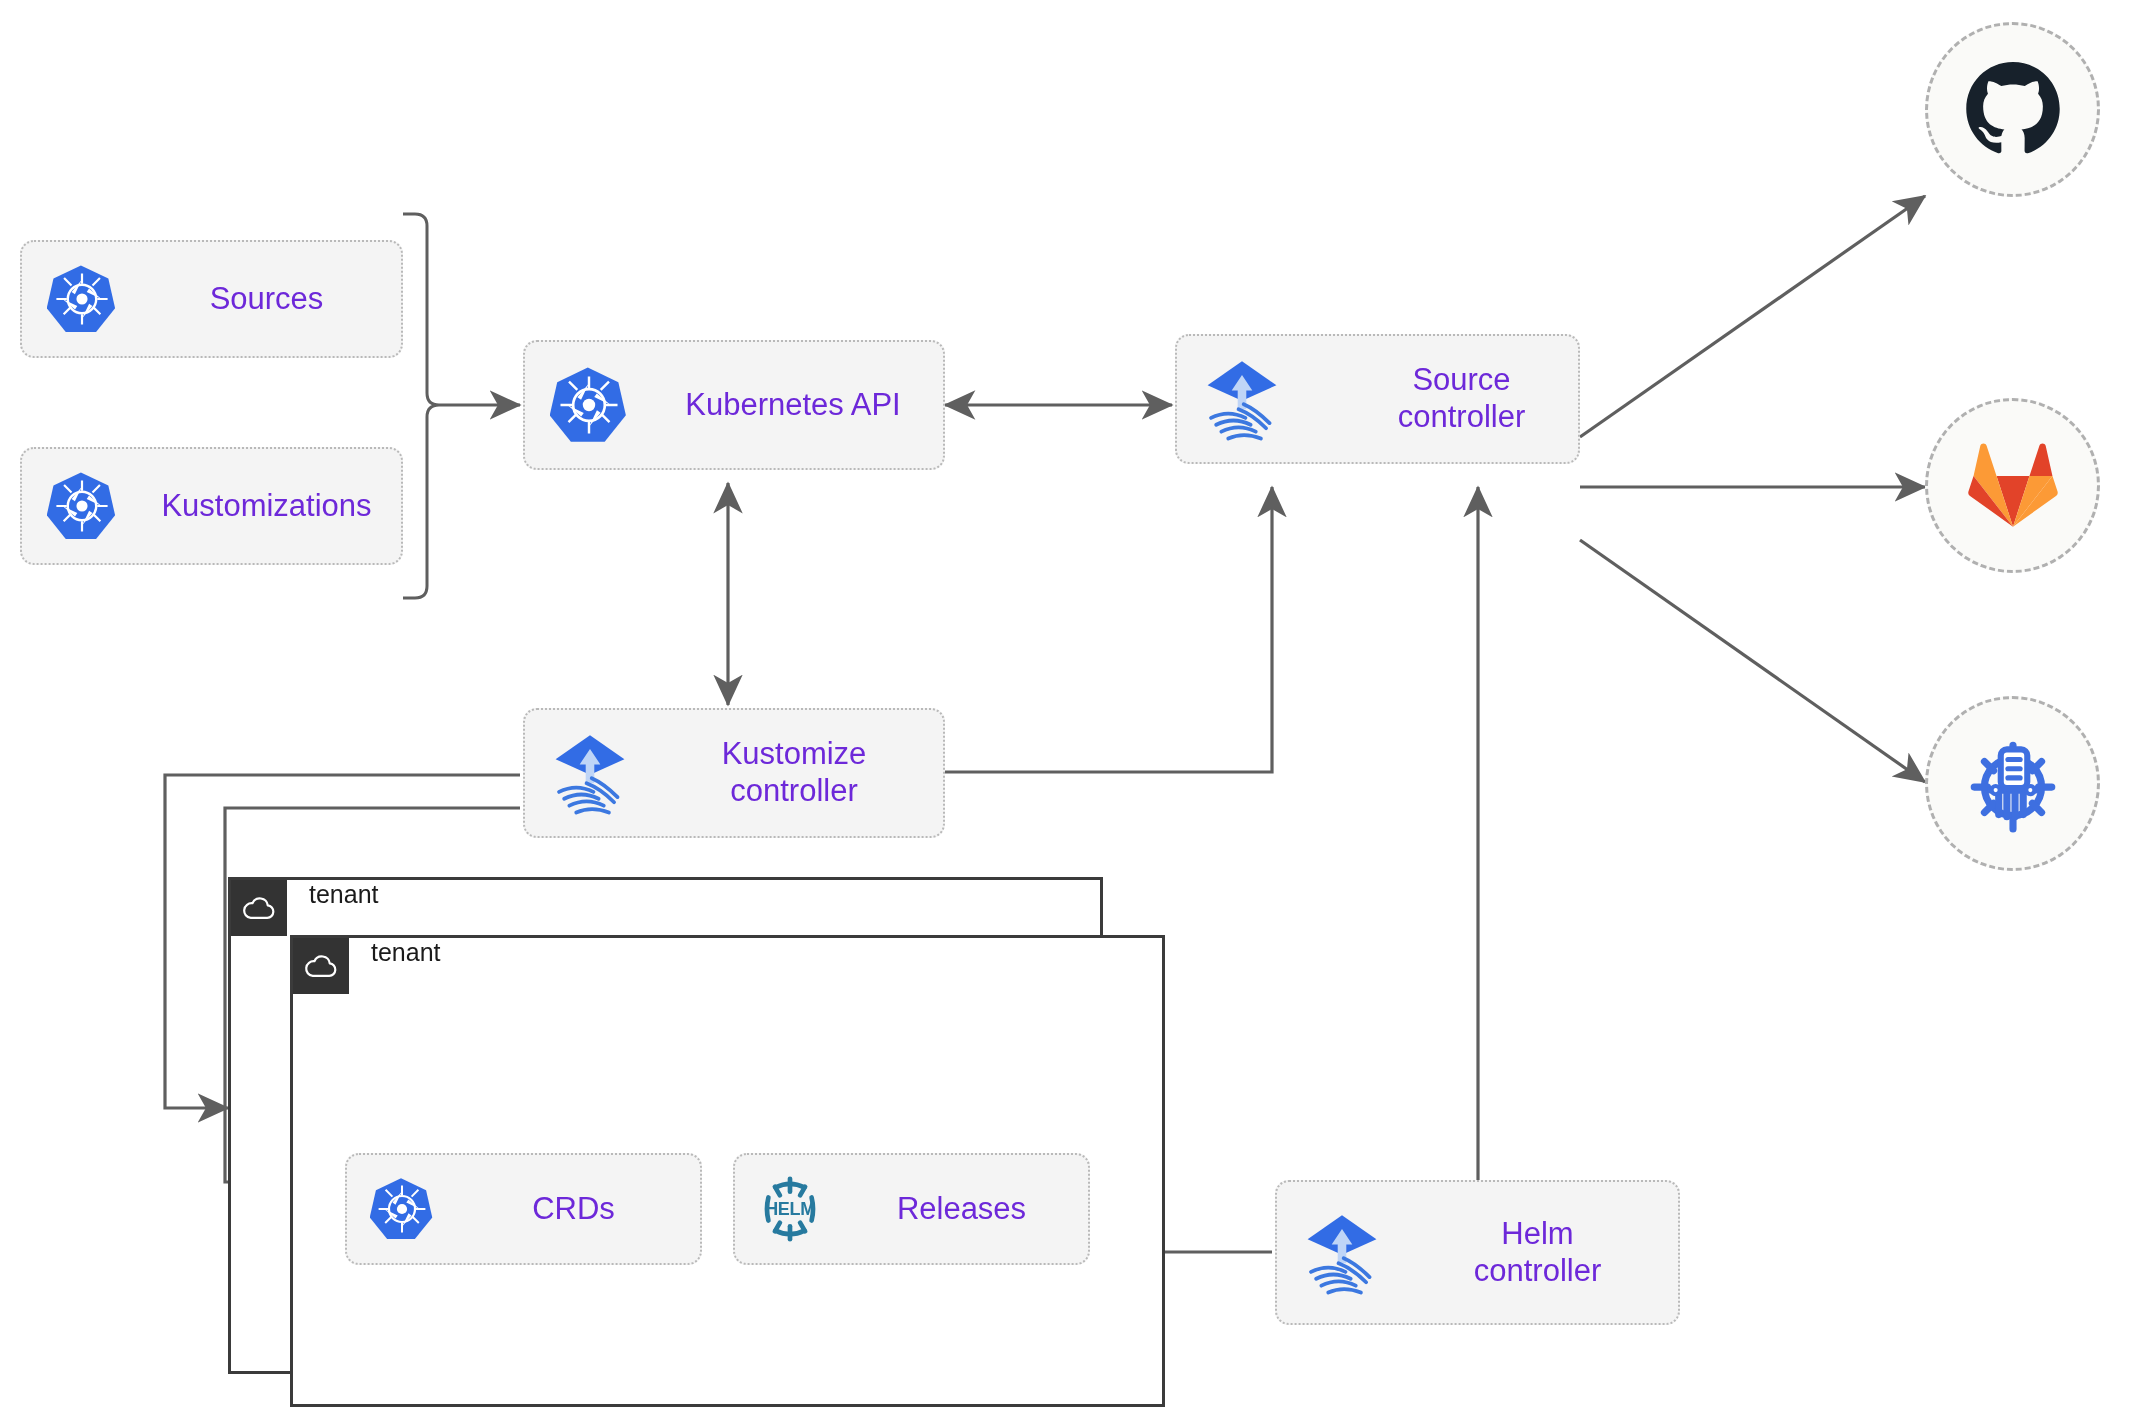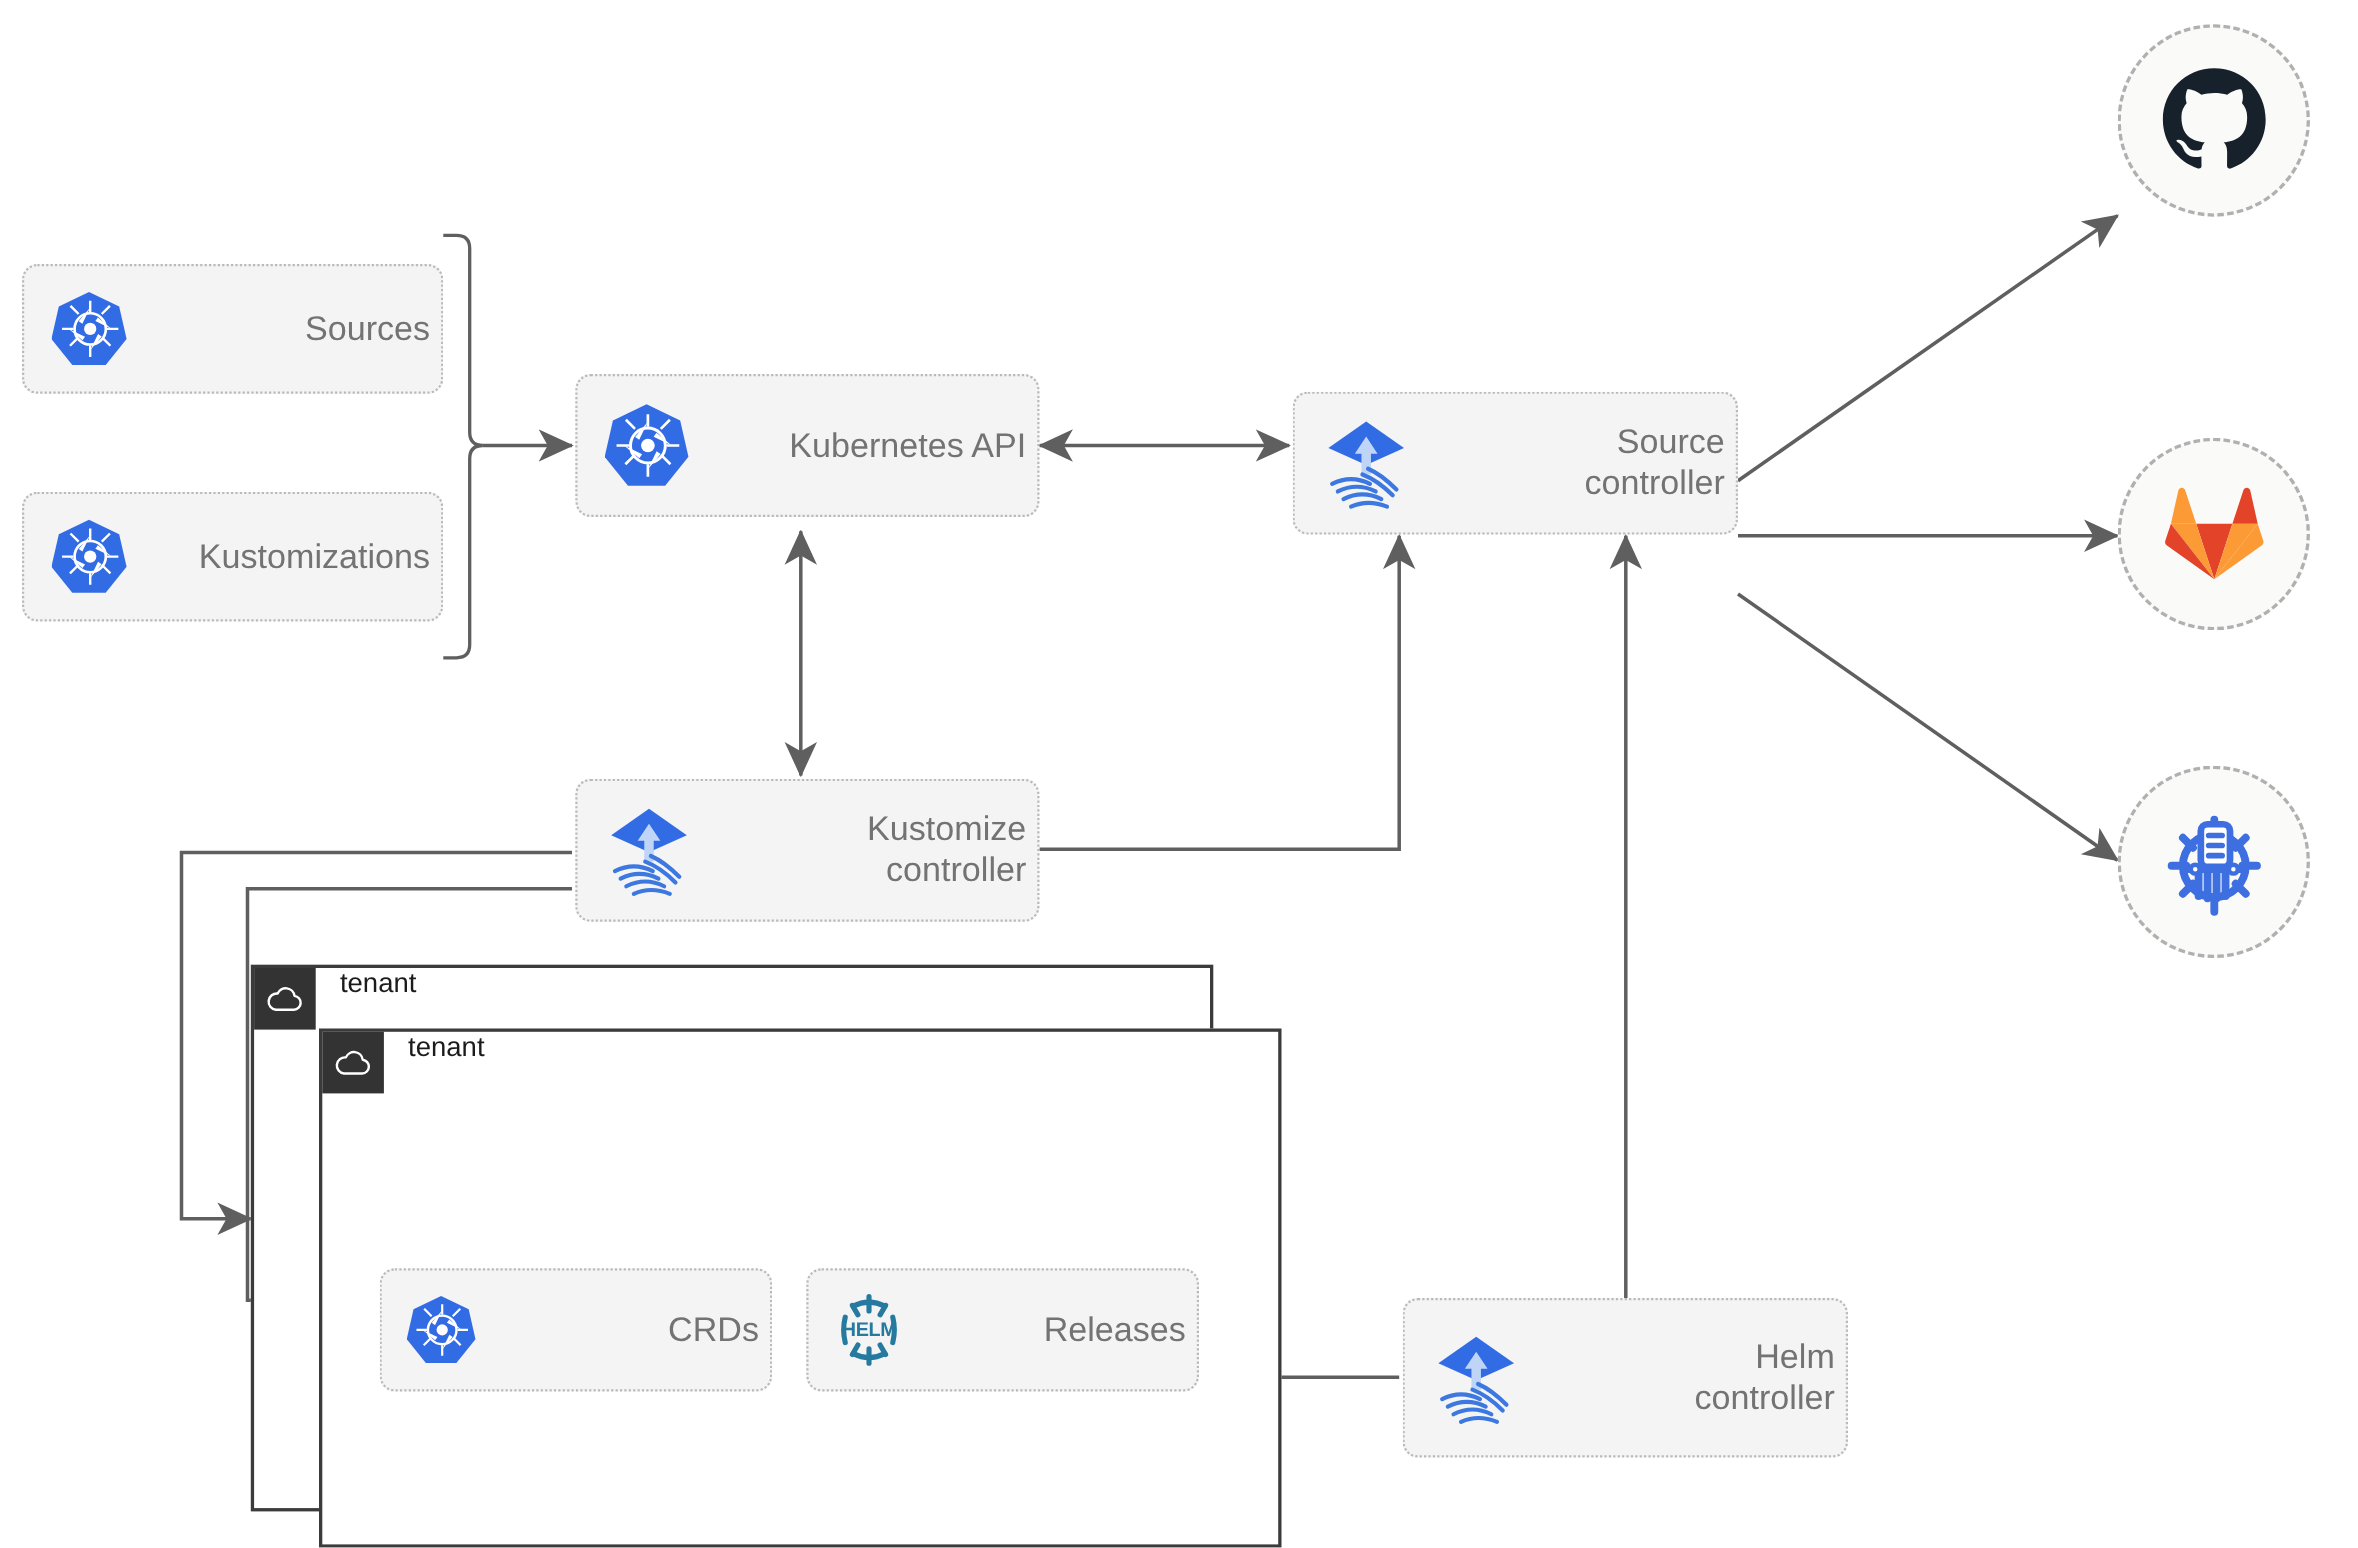--- a/index.html
+++ b/index.html
@@ -11,21 +11,21 @@
   .node{
     position:absolute;
     background:#f4f4f4;
     border:2px dotted #b9b9b9;
     border-radius:14px;
     display:flex;align-items:center;
     box-sizing:border-box;
   }
   .node .ico{flex:0 0 auto;display:flex;align-items:center;justify-content:center;}
   .node .lbl{
-    flex:1 1 auto;text-align:right;color:#737373;
+    flex:1 1 auto;text-align:center;color:#6d28d9;
     font-size:31px;line-height:1.18;white-space:pre-line;
     padding-right:10px;
   }
   .node.two-line .lbl{font-size:31px;}
 
   
   .provider{
     position:absolute;
     border:3px dashed #b0b0b0;
     border-radius:50%;
@@ -144,21 +144,21 @@
           <path d="M14.9 13.5l1.4-1.4 6.8 6.8-1.4 1.4zM41.3 39.9l1.4-1.4 6.8 6.8-1.4 1.4z"></path>
           <path d="M47.7 12.1l1.4 1.4-6.8 6.8-1.4-1.4zM21.3 38.5l1.4 1.4-6.8 6.8-1.4-1.4z"></path>
           <path d="M32 14.2 22.5 25.6l3 2.1zM32 49.8l9.5-11.4-3-2.1zM14.2 32l11.4 9.5 2.1-3zM49.8 32 38.4 22.5l-2.1 3z"></path>
           <circle cx="32" cy="32" r="13" fill="none" stroke="#fff" stroke-width="2.2"></circle>
         </g>
       </svg>
     </div>
     <div class="lbl">Kubernetes API</div>
   </div>
 
-  <div class="node two-line" style="left:1175px;top:356px;width:405px;height:130px;gap:48px;">
+  <div class="node two-line" style="left:1175px;top:334px;width:405px;height:130px;gap:48px;">
     <div class="ico" style="width:130px;">
       <svg class="svgicon" width="86" height="86" viewBox="0 0 100 100">
         <path d="M50 6 90 34 50 52 10 34Z" fill="#326CE5"></path>
         <path d="M50 22 L62 40 L55 40 L55 62 L45 62 L45 40 L38 40Z" fill="#BFD5F7"></path>
         <g fill="none" stroke="#3C78E0" stroke-width="4.4" stroke-linecap="round">
           <path d="M14 72 Q34 62 54 72"></path>
           <path d="M20 80 Q40 70 60 80"></path>
           <path d="M26 88 Q46 78 66 88"></path>
           <path d="M34 96 Q52 88 72 96"></path>
           <path d="M52 56 Q66 62 82 78"></path>

